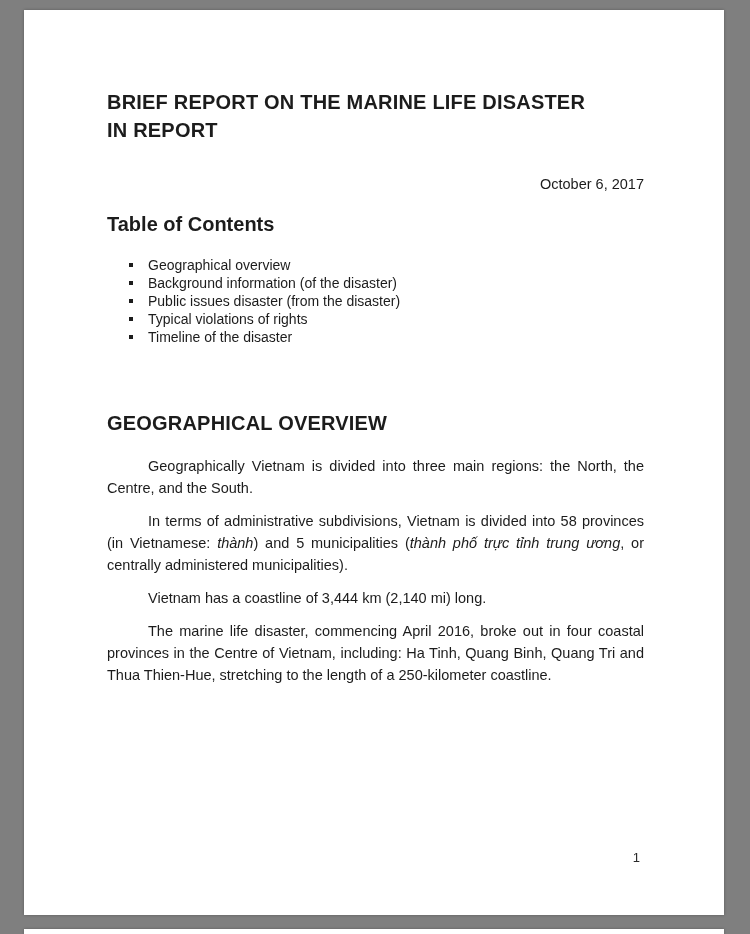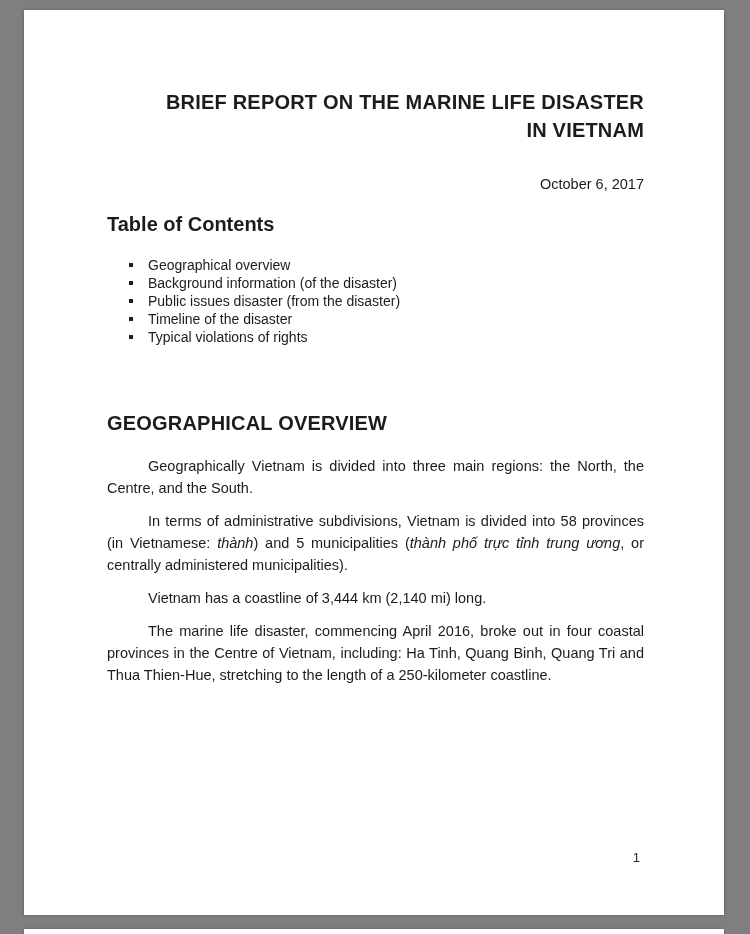--- a/index.html
+++ b/index.html
@@ -34,21 +34,21 @@
     width: 700px;
     height: 6px;
     background: #ffffff;
     box-shadow: 0 0 3px rgba(0,0,0,0.28);
   }
   .doc-title {
     margin: 0;
     font-size: 20px;
     line-height: 28px;
     font-weight: bold;
-    text-align: right;
+    text-align: left;
     letter-spacing: 0.2px;
   }
   .doc-date {
     margin-top: 29px;
     font-size: 14.5px;
     line-height: 22px;
     text-align: right;
   }
   .toc-heading {
     margin: 16px 0 0 0;
@@ -105,33 +105,33 @@
     color: #2a2a2a;
   }
 </style>
 </head>
 <body>
 
 <div class="stage">
   <div class="page">
     <h1 class="doc-title">
       <span>BRIEF REPORT ON THE MARINE LIFE DISASTER</span><br>
-      <span>IN VIETNAM</span>
+      <span>IN REPORT</span>
     </h1>
 
     <div class="doc-date">October 6, 2017</div>
 
     <h2 class="toc-heading">Table of Contents</h2>
 
     <ul class="toc-list">
         <li>Geographical overview</li>
         <li>Background information (of the disaster)</li>
         <li>Public issues disaster (from the disaster)</li>
+        <li>Typical violations of rights</li>
         <li>Timeline of the disaster</li>
-        <li>Typical violations of rights</li>
       </ul>
 
     <h2 class="section-heading">GEOGRAPHICAL OVERVIEW</h2>
 
     <div class="section-body">
         <p><span>Geographically Vietnam is divided into three main regions: the North, the Centre, and the South.</span></p>
         <p><span>In terms of administrative subdivisions, Vietnam is divided into 58 provinces (in Vietnamese: </span><em>thành</em><span>) and 5 municipalities (</span><em>thành phố trực tỉnh trung ương</em><span>, or centrally administered municipalities).</span></p>
         <p><span>Vietnam has a coastline of 3,444 km (2,140 mi) long.</span></p>
         <p><span>The marine life disaster, commencing April 2016, broke out in four coastal provinces in the Centre of Vietnam, including: Ha Tinh, Quang Binh, Quang Tri and Thua Thien-Hue, stretching to the length of a 250-kilometer coastline.</span></p>
       </div>

